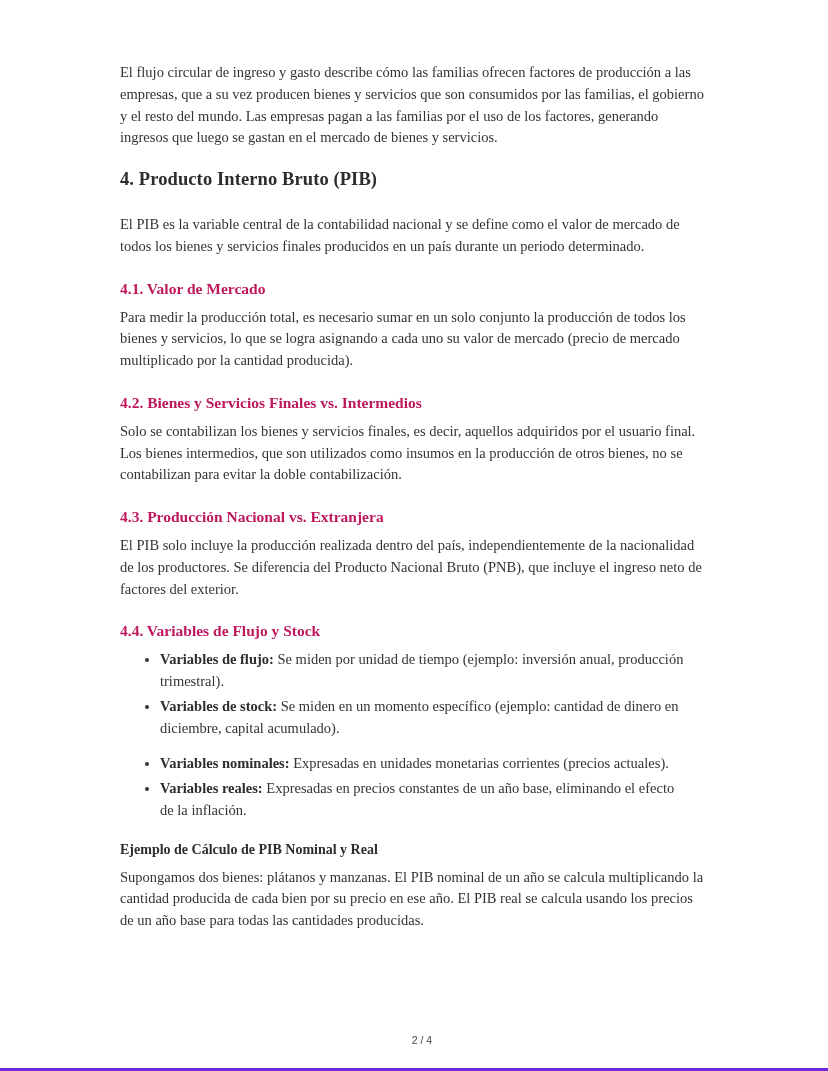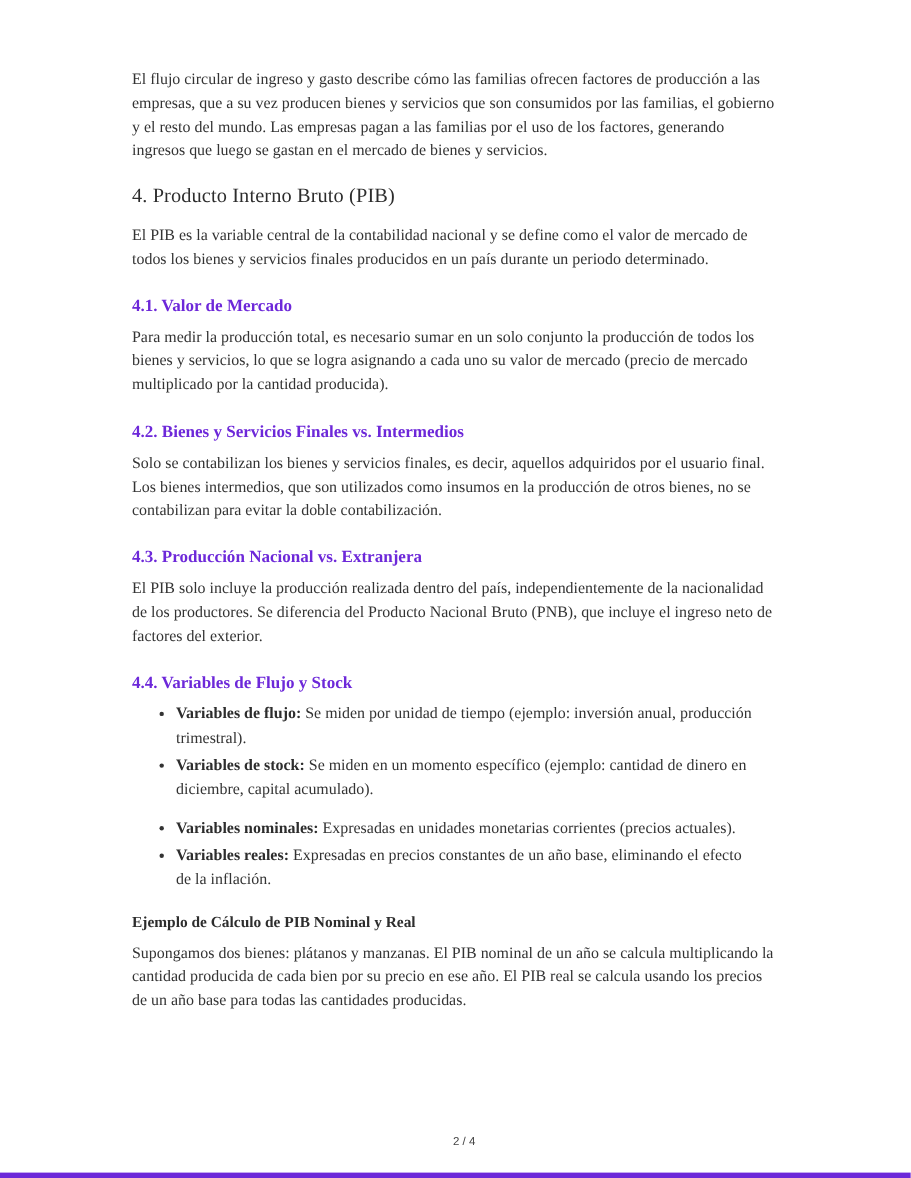--- a/index.html
+++ b/index.html
@@ -9,39 +9,39 @@
   }
   .page {
     position: relative;
     width: 828px;
     height: 1071px;
     box-sizing: border-box;
     background: #ffffff;
     padding: 62px 122px 0 120px;
     font-family: "Liberation Serif", "DejaVu Serif", serif;
     color: #333333;
-    border-bottom: 5px solid #6d28d9;
+    border-bottom: 3px solid #6d28d9;
     overflow: hidden;
   }
   .body-par {
     font-size: 14.5px;
     line-height: 1.5;
     margin: 0 0 14px 0;
   }
   h1.sec-main {
     font-size: 18.5px;
-    font-weight: 400;
+    font-weight: 700;
     color: #2d2d2d;
-    margin: 20px 0 14px 0;
+    margin: 20px 0 24px 0;
     letter-spacing: 0.1px;
   }
   h2.sec-sub {
     font-size: 15.5px;
     font-weight: 700;
-    color: #6d28d9;
+    color: #be185d;
     margin: 22px 0 9px 0;
   }
   h3.sec-minor {
     font-size: 14px;
     font-weight: 700;
     color: #2d2d2d;
     margin: 20px 0 9px 0;
   }
   ul.bullets {
     margin: 0 0 14px 0;

